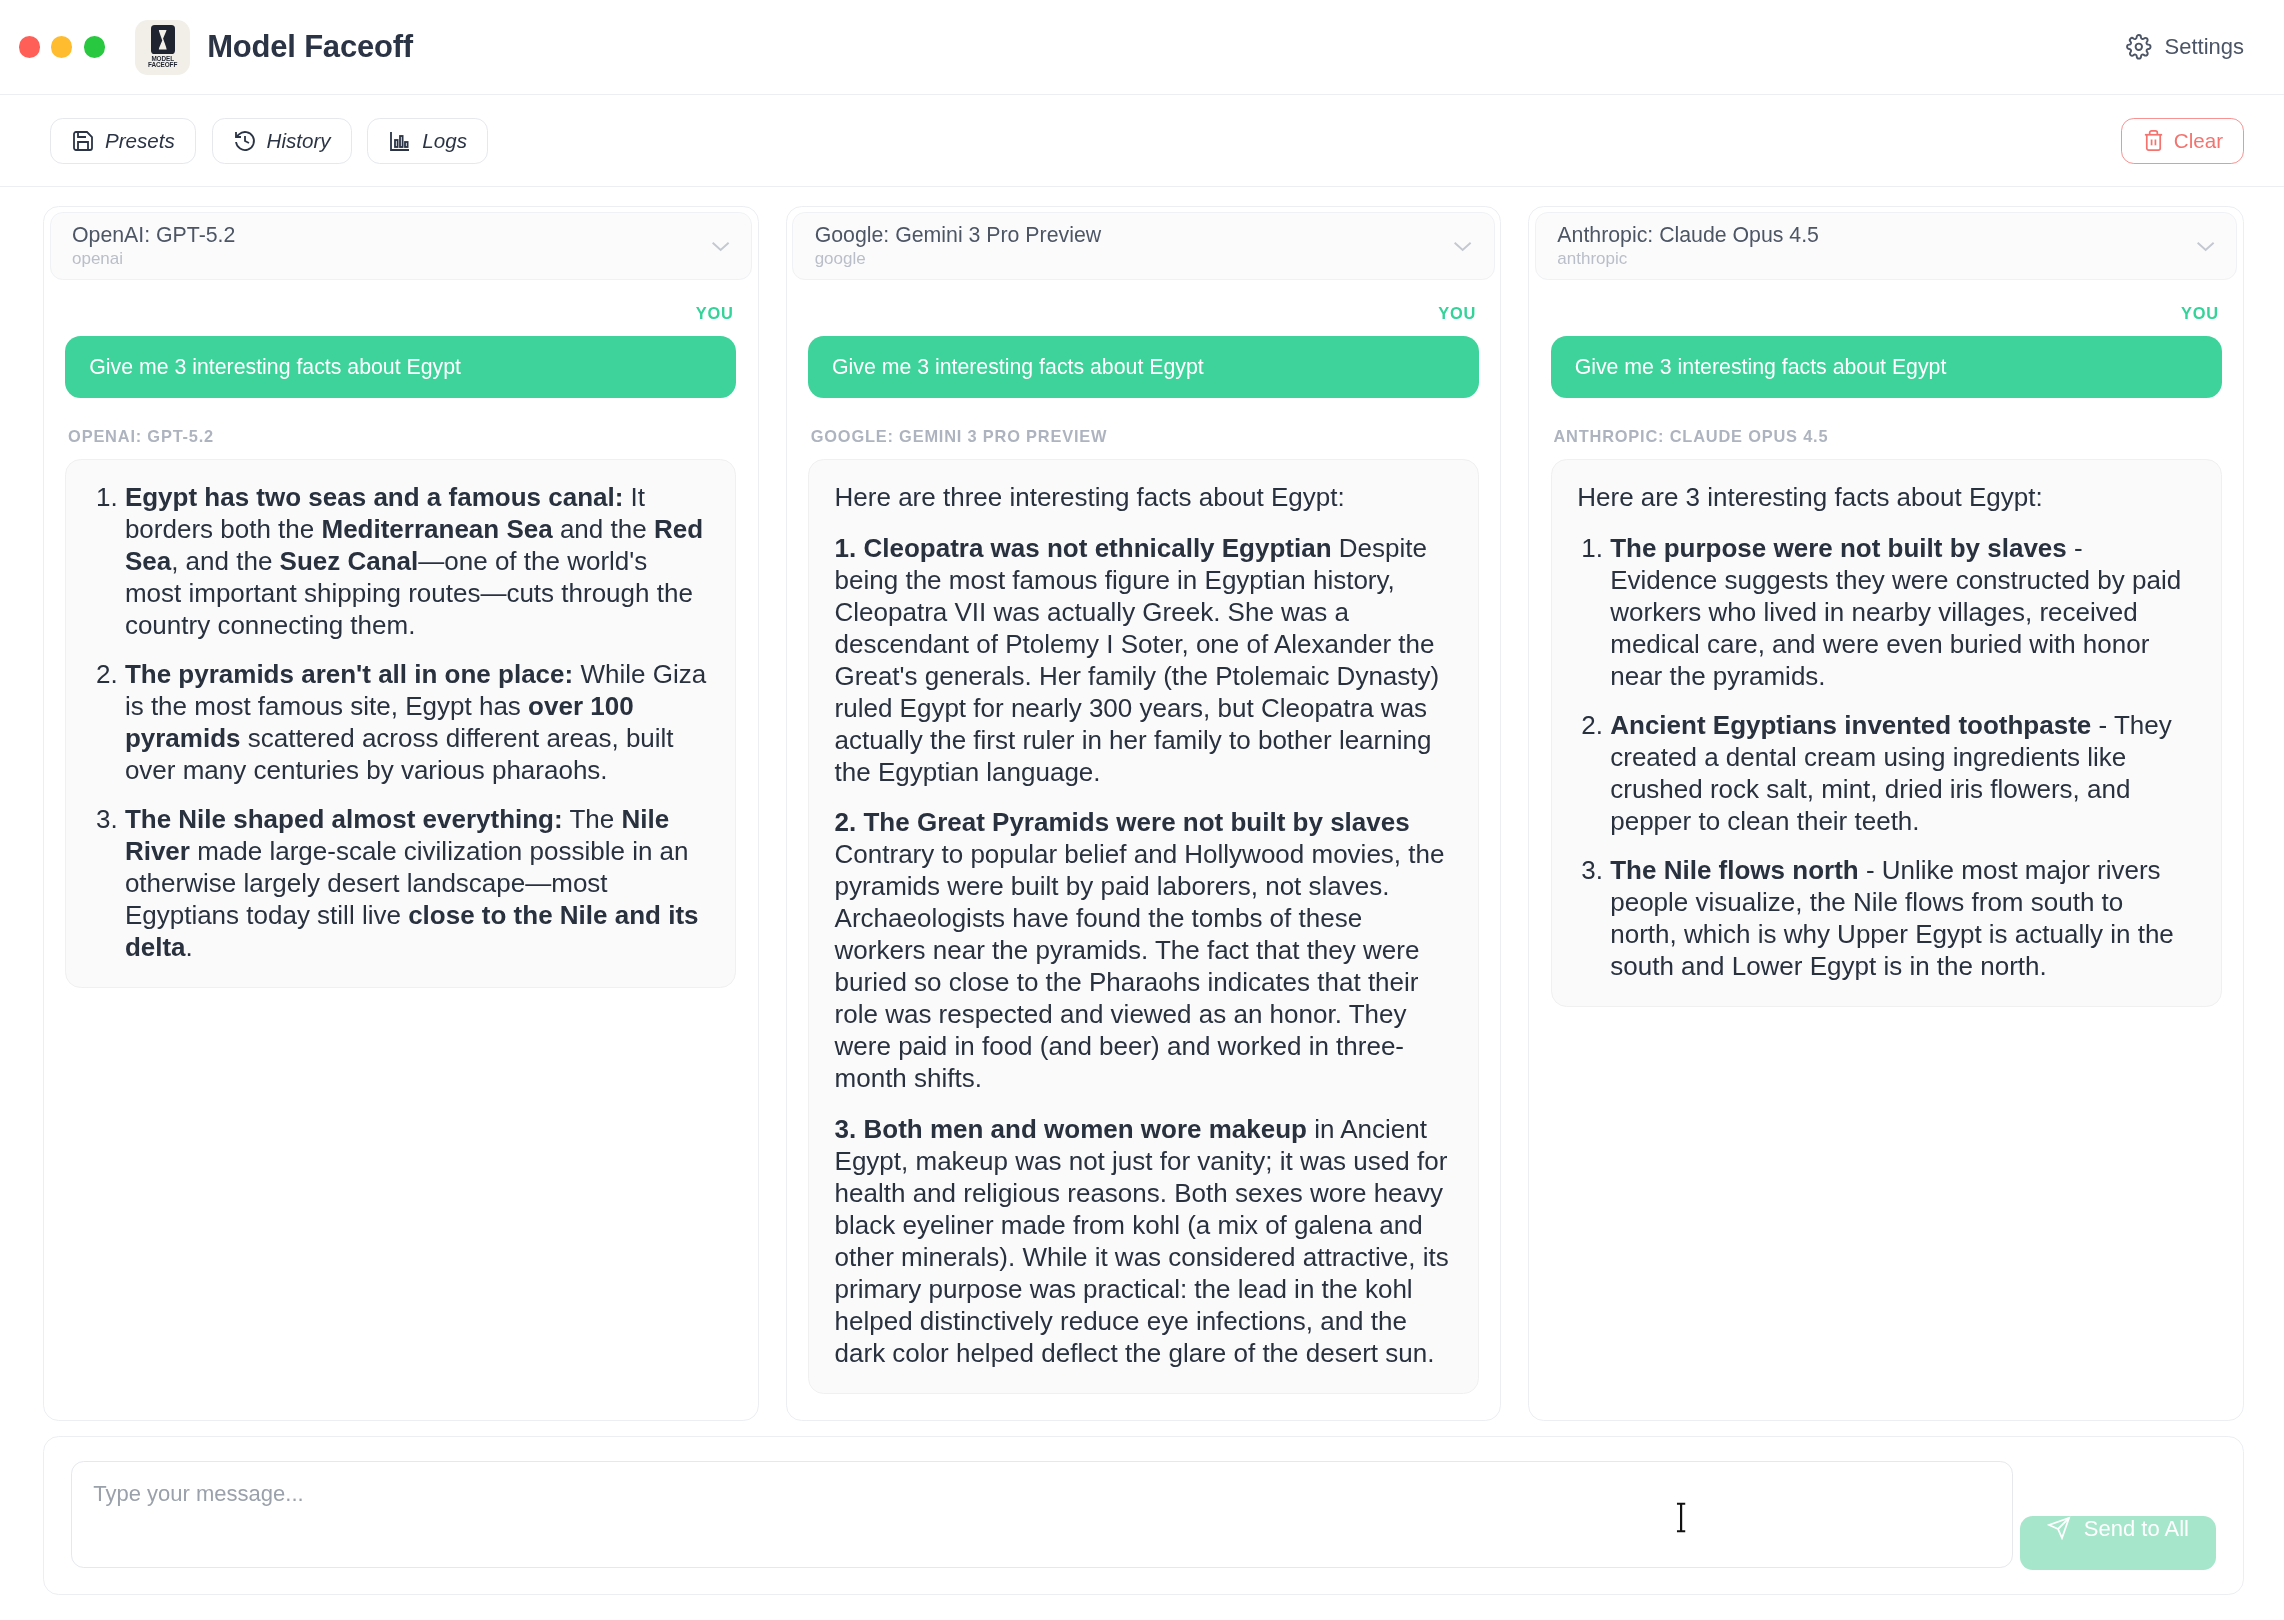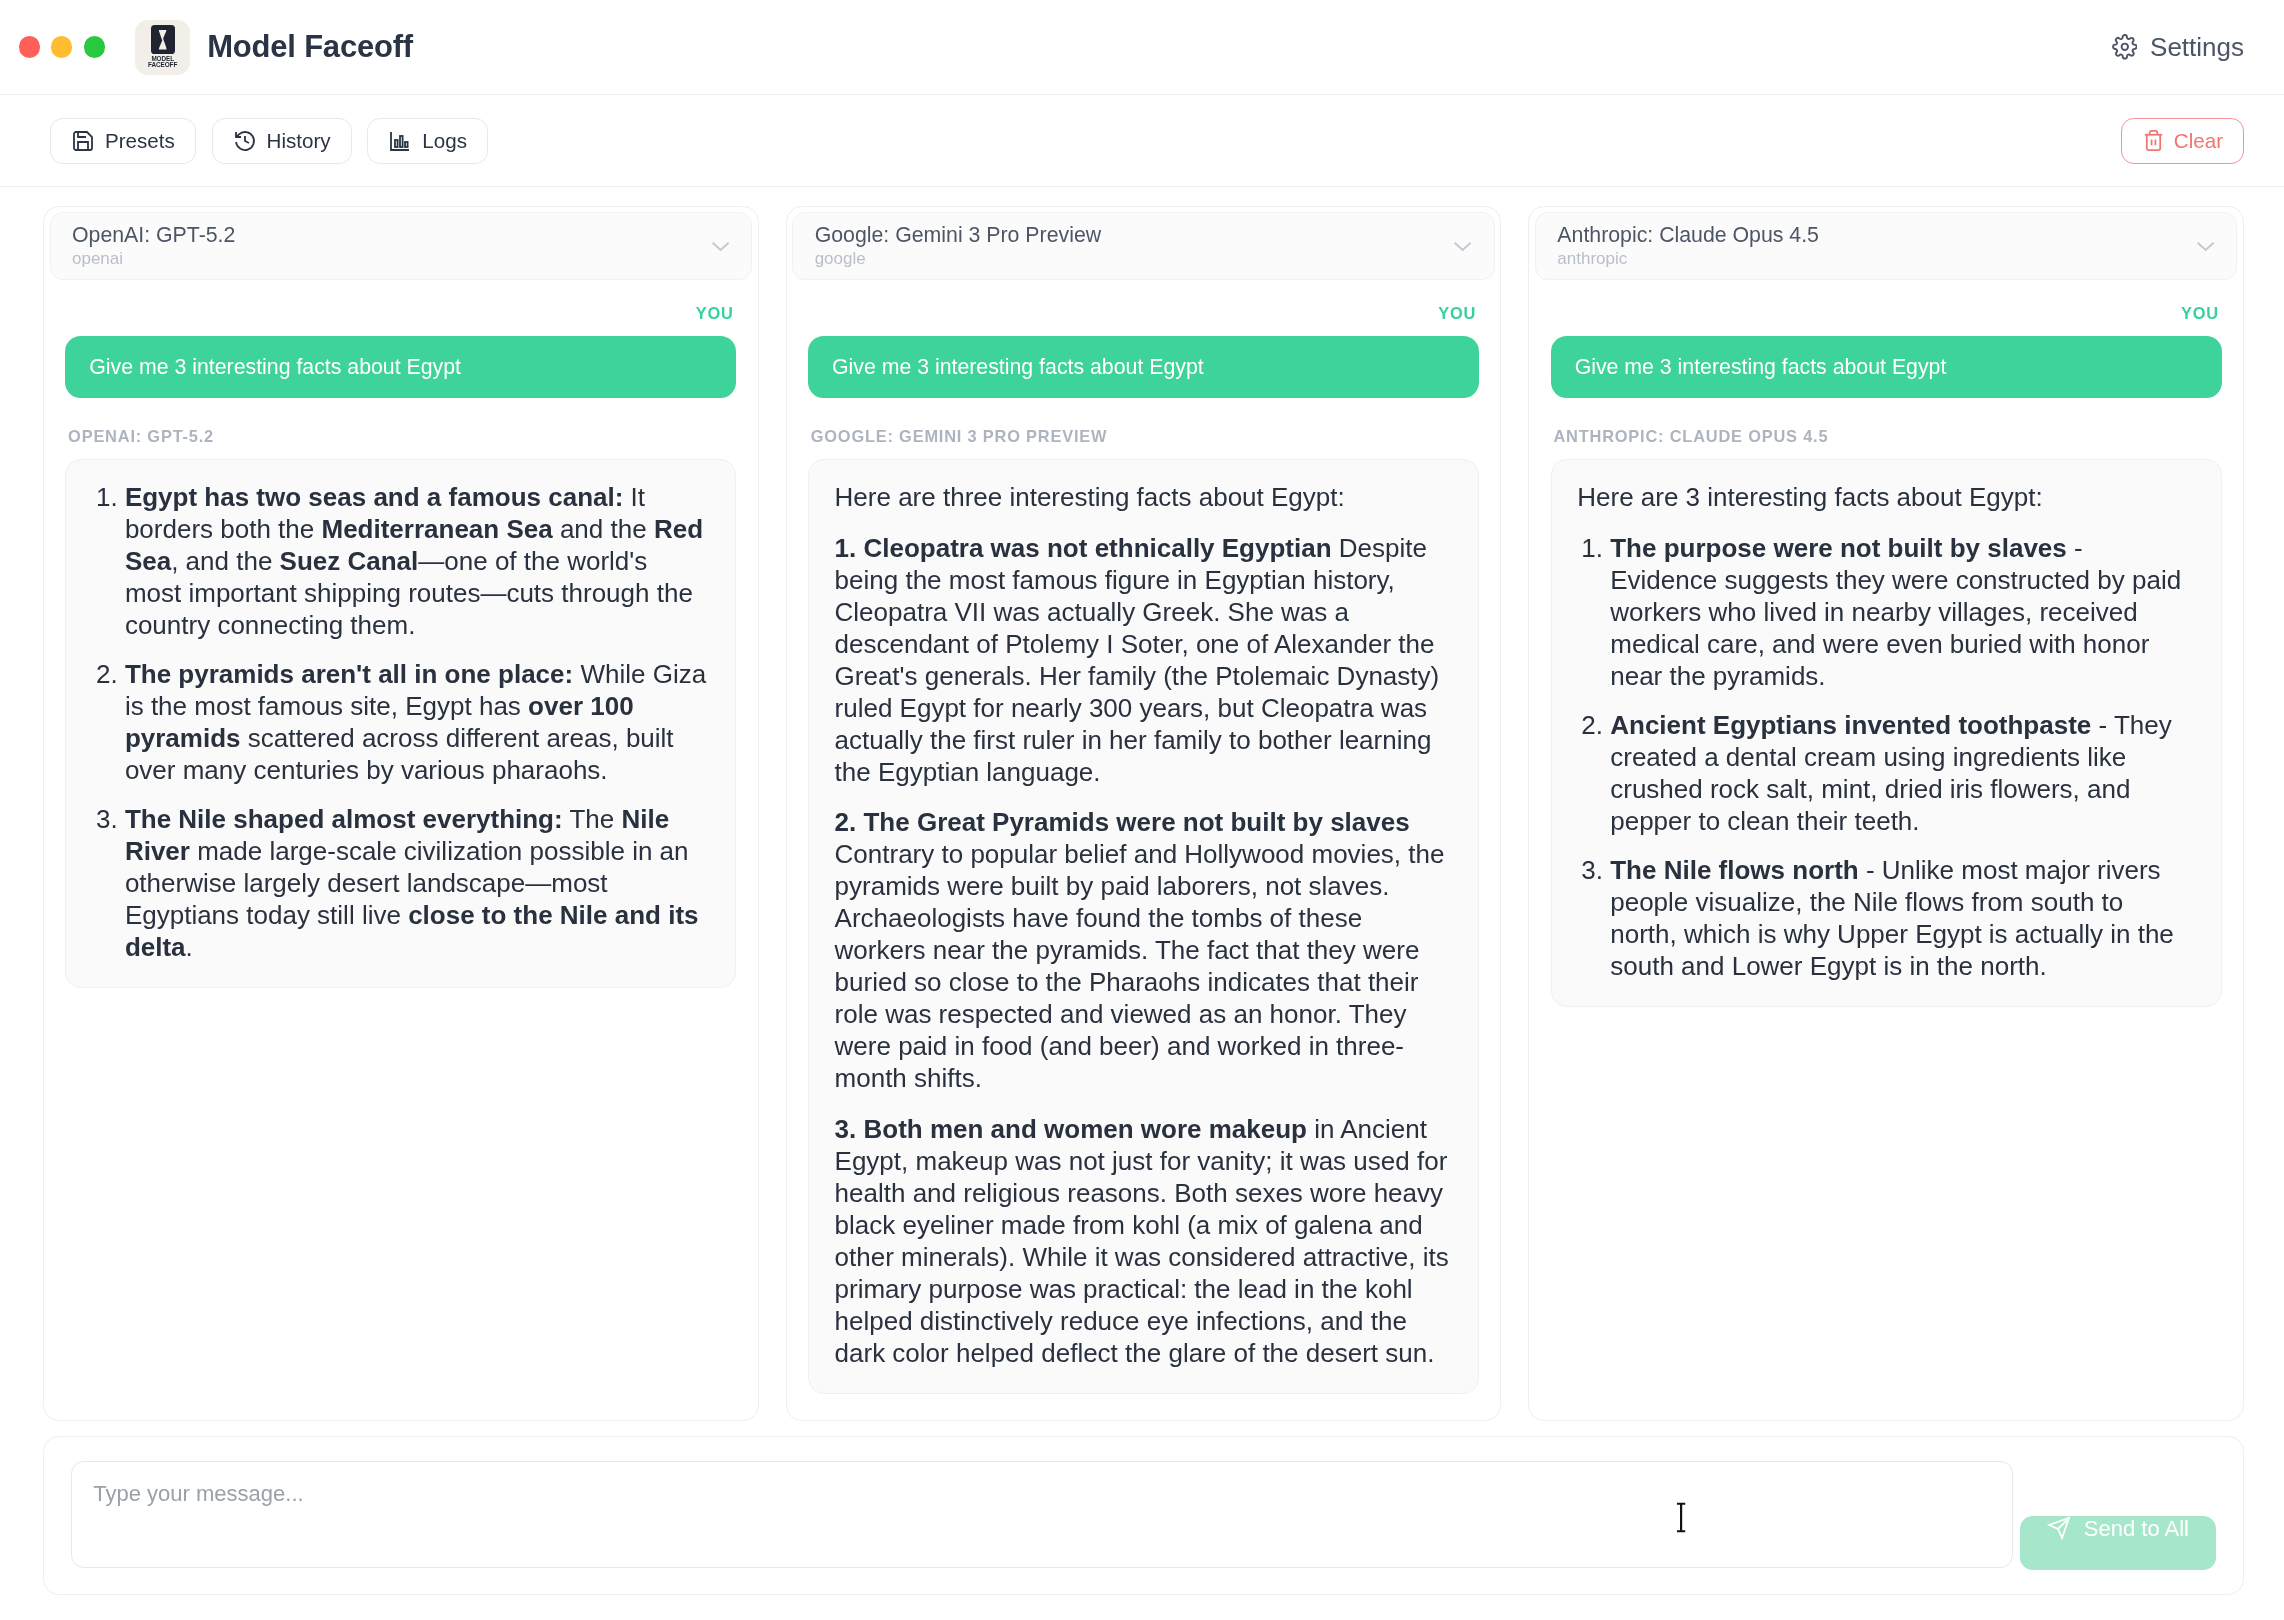--- a/index.html
+++ b/index.html
@@ -78,36 +78,36 @@
     font-size: 31px;
     font-weight: bold;
     color: #2b3445;
     letter-spacing: -0.2px;
   }
 
   .titlebar-spacer { flex: 1; }
 
   .settings-btn {
     display: flex; align-items: center; gap: 12.8px;
-    font-size: 26px;
+    font-size: 22px;
     color: #4b5565;
     cursor: pointer;
   }
 
   
   .toolbar {
     height: 92px;
     min-height: 92px;
     display: flex;
     align-items: center;
     padding: 0 40px 0 50px;
     border-bottom: 1.4px solid #eceef1;
     background: #ffffff;
   }
-  .tool-group { display: flex; align-items: center; gap: 15.7px; }
+  .tool-group { display: flex; align-items: center; gap: 15.7px; font-style: italic; }
   .tool-btn {
     display: flex; align-items: center; gap: 10px;
     height: 46px;
     padding: 0 20px;
     border: 1.4px solid #e6e8ec;
     border-radius: 12.8px;
     background: #ffffff;
     font-size: 20.6px;
     color: #2b3445;
     cursor: pointer;

